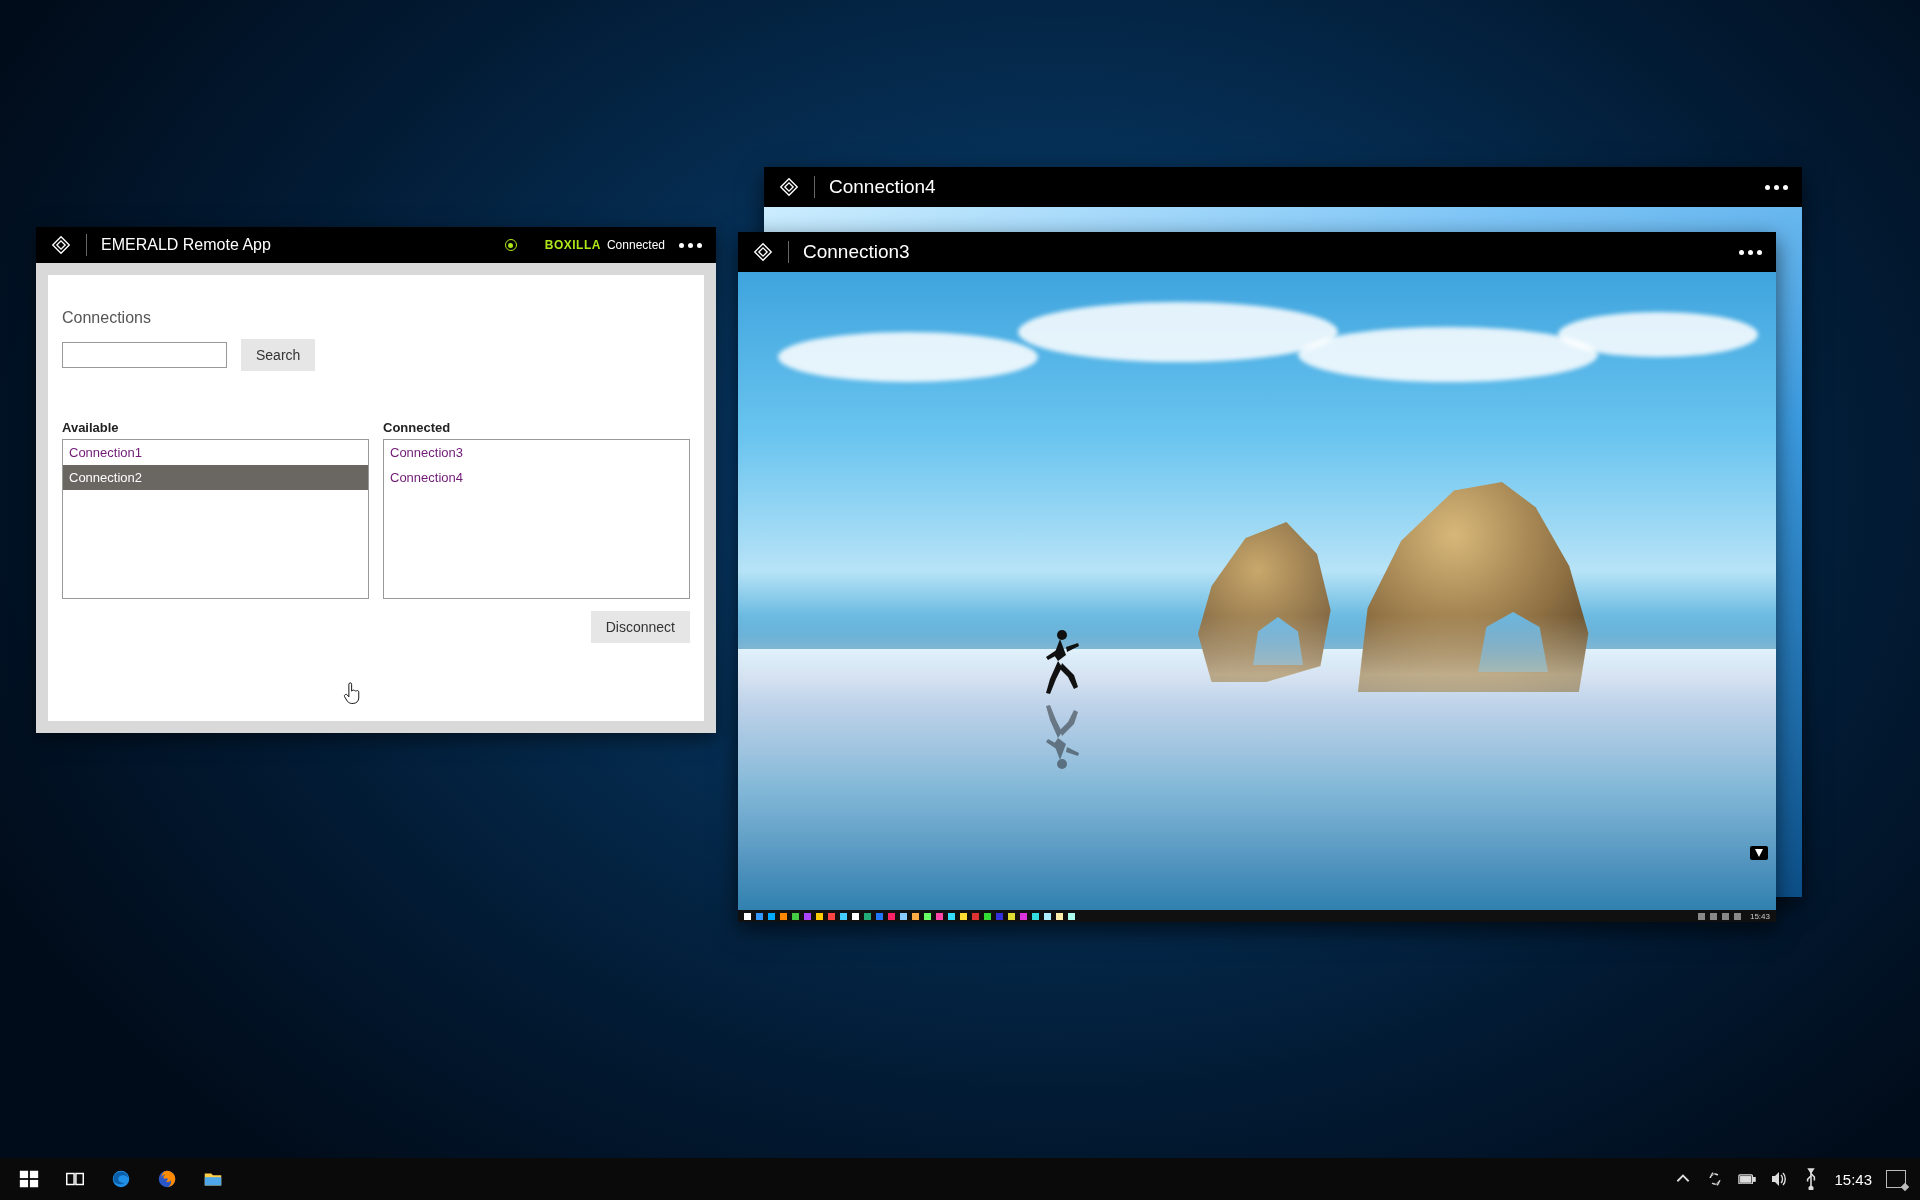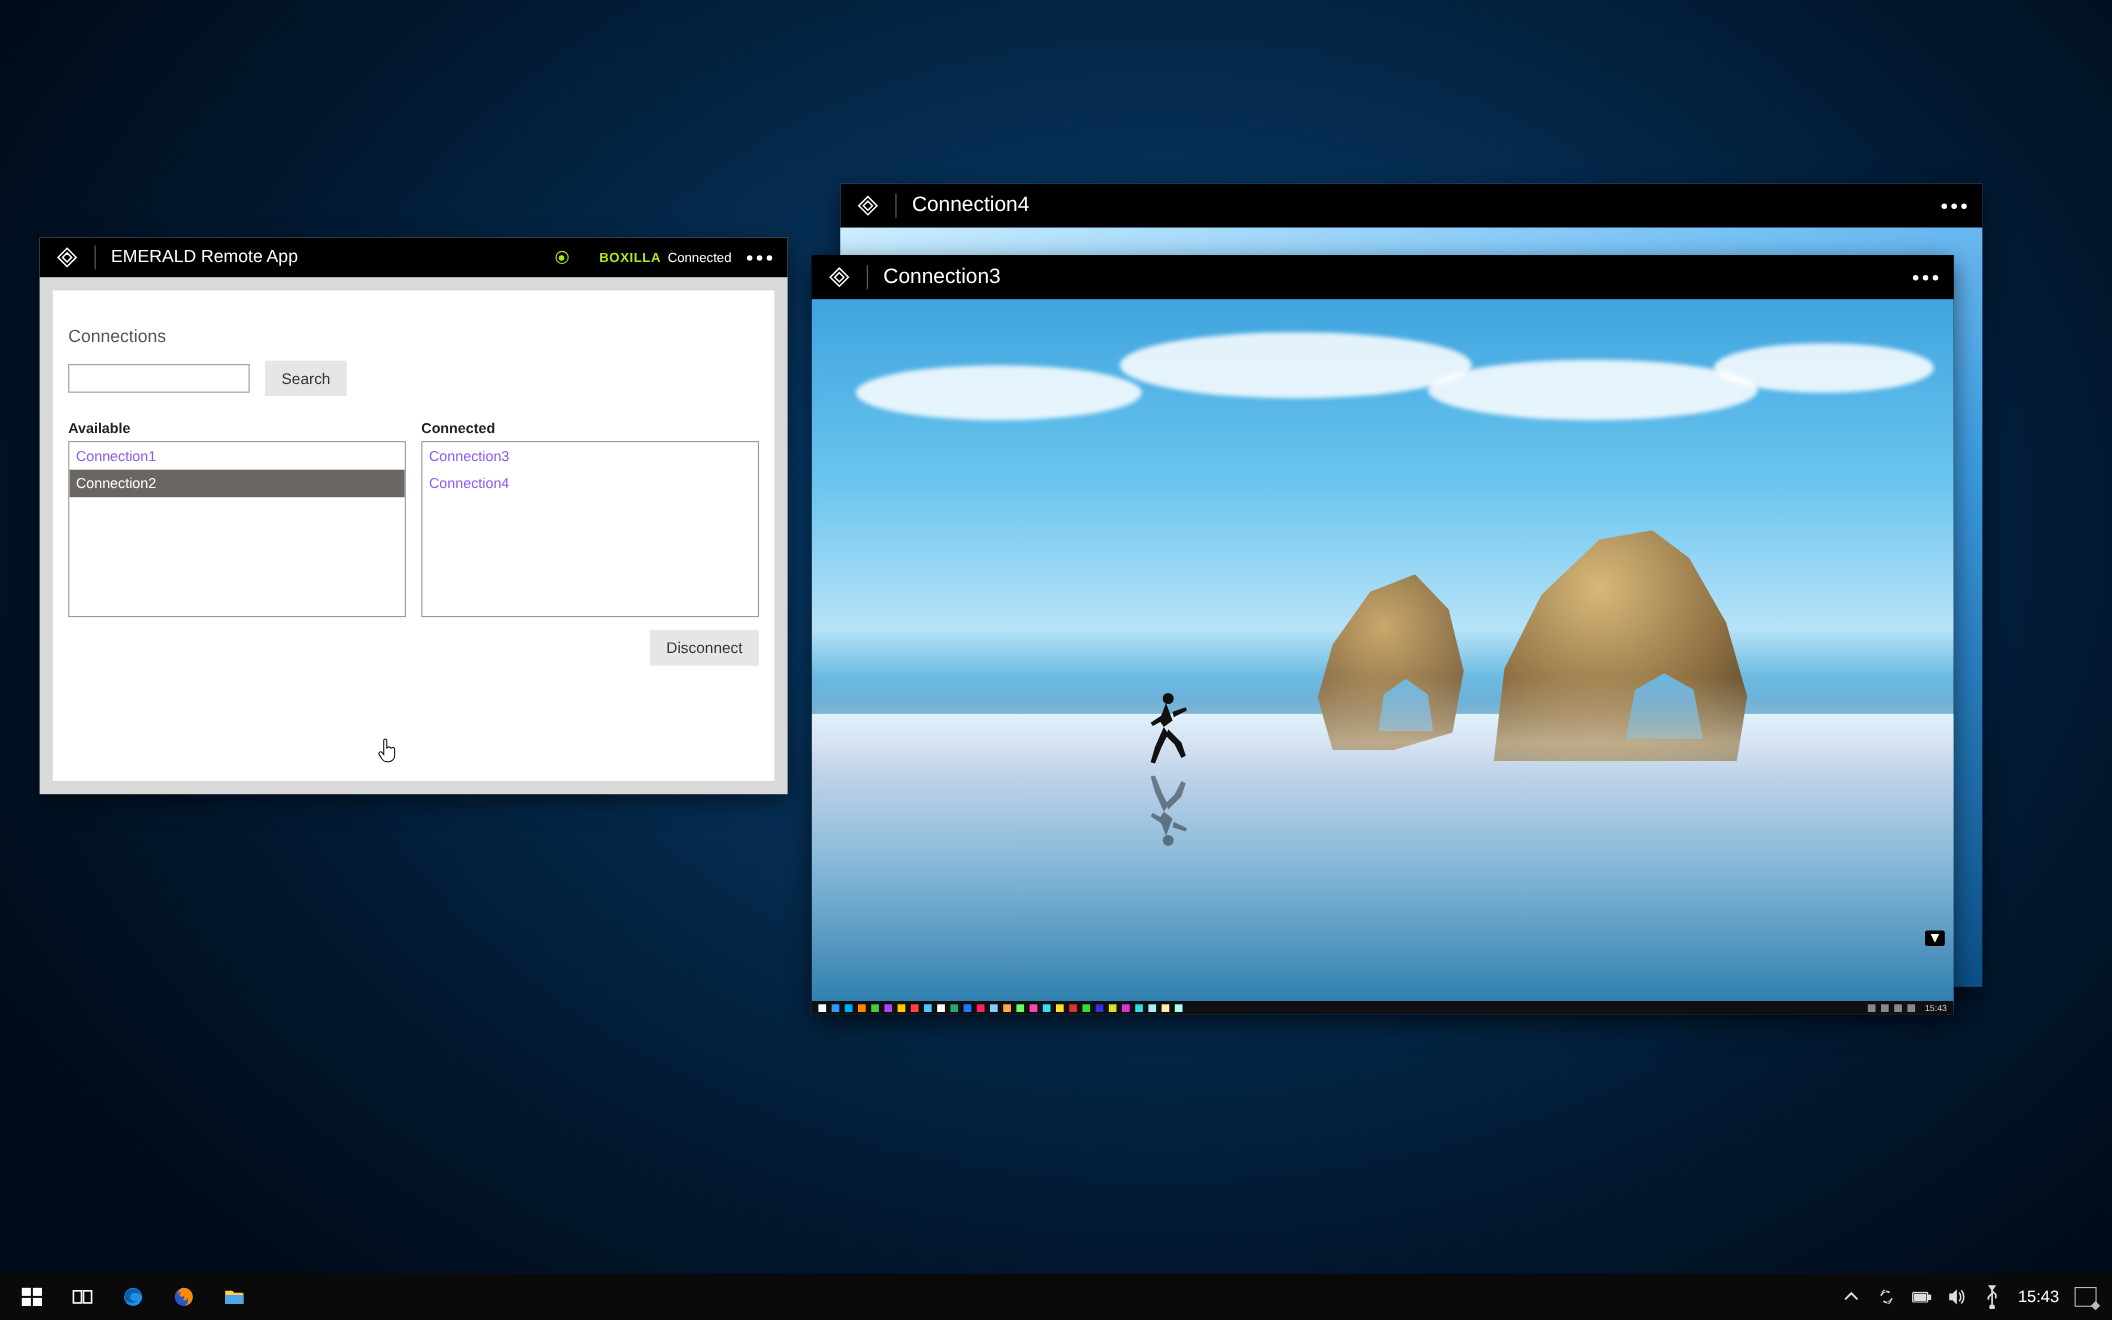--- a/index.html
+++ b/index.html
@@ -5,21 +5,21 @@
   * { box-sizing: border-box; margin: 0; padding: 0; font-family: "Segoe UI", Arial, sans-serif; }
   html, body { width: 1920px; height: 1200px; overflow: hidden; }
   body {
     background: radial-gradient(ellipse 1200px 900px at 55% 40%, #0a4a8a 0%, #063158 35%, #021a33 70%, #010c1a 100%);
     position: relative;
   }
 
   
   .emerald-win {
     position: absolute;
-    left: 36px; top: 216px;
+    left: 36px; top: 227px;
     width: 680px; height: 506px;
     background: #d9d9d9;
     box-shadow: 0 6px 18px rgba(0,0,0,.5);
   }
   .titlebar {
     background: #000; height: 36px;
     display: flex; align-items: center;
     color: #fff; padding: 0 14px;
     font-size: 16px;
   }
@@ -48,27 +48,27 @@
   .sect-title { font-size:16px; color:#555; margin-bottom:12px;margin-top:20px;}
   .search-row { display:flex; gap:14px; align-items:center; margin-bottom:22px;}
   .search-row input {
     width:165px; height:26px; border:1px solid #999; padding:2px 4px; font-size:13px;
   }
   .btn {
     background:#e6e6e6; border:1px solid #e6e6e6;
     padding:7px 14px; font-size:14px; color:#333; cursor:pointer;
   }
   .cols { display:flex; gap:14px; }
-  .col { flex:1; }
+  .col { flex:1;margin-top:27px; }
   .col-label { font-size:13px; font-weight:700; color:#222; margin-bottom:4px;}
   .listbox {
     border:1px solid #999; height:160px; overflow:auto; background:#fff;
     font-size:13px;
   }
-  .li { padding:5px 6px; color:#8b5cf6; cursor:default; }
+  .li { padding:5px 6px; color:#701a75; cursor:default; }
   .li.sel { background:#6a6763; color:#fff; }
   .col-btn-row { display:flex; justify-content:flex-end; margin-top:12px;}
 
   .cursor-hand {
     position:absolute; left:306px; top:454px; width:22px; height:26px;
     pointer-events:none;
   }
 
   
   .rwin {

